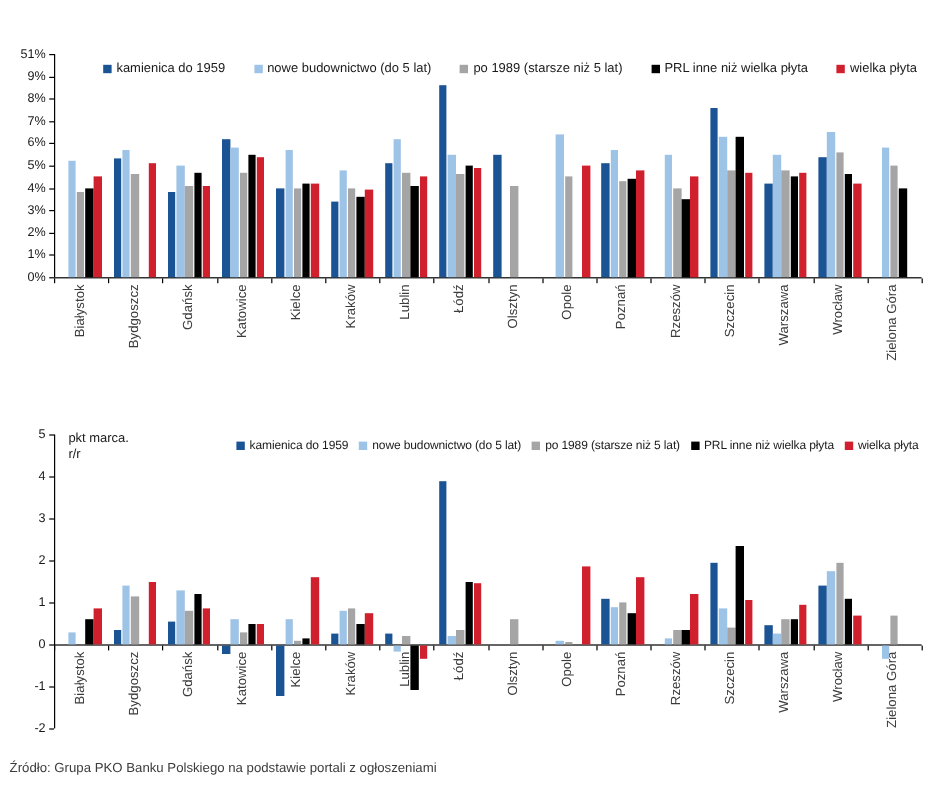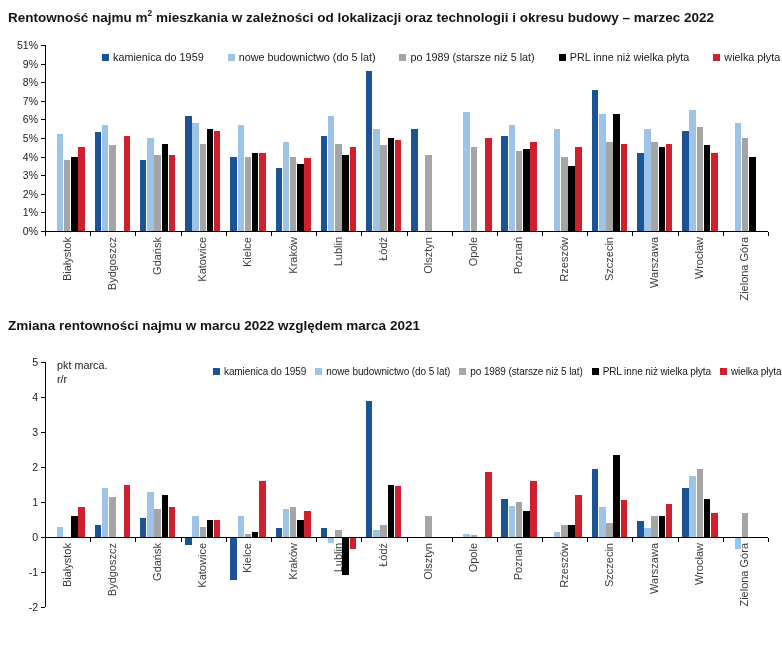--- a/index.html
+++ b/index.html
@@ -1,41 +1,40 @@
 <!DOCTYPE html>
 <html><head>
 <meta charset="utf-8">
 <style>
   html,body{margin:0;padding:0;background:#fff;}
   #page{position:relative;width:782px;height:660px;background:#ffffff;
         font-family:"Liberation Sans",sans-serif;overflow:hidden;}
   .chart-title{position:absolute;font-size:13.5px;font-weight:bold;color:#141414;white-space:nowrap;}
   .chart-title sup{font-size:0.62em;}
-  .legend{position:absolute;display:flex;align-items:center;white-space:nowrap;margin-left:16px;}
+  .legend{position:absolute;display:flex;align-items:center;white-space:nowrap;}
   .legend-item{display:flex;align-items:center;}
   .swatch{width:7px;height:7px;margin-right:4px;flex:none;}
   .legend-label{color:#1a1a1a;}
   .legend1 .legend-label{font-size:10.8px;}
   .legend2 .legend-label{font-size:10px;letter-spacing:-0.1px;}
   .legend1{left:86px;top:51px;gap:24px;}
   .legend2{left:197px;top:366px;gap:9px;}
   .ytick-label{position:absolute;font-size:10.5px;color:#1a1a1a;width:34px;text-align:right;line-height:13px;}
   .tick,.axis{position:absolute;background:#000;}
   .bar{position:absolute;}
   .city{position:absolute;font-size:11px;color:#3c3c3c;writing-mode:vertical-rl;
         transform:rotate(180deg);white-space:nowrap;line-height:13px;}
   .ylabel{position:absolute;font-size:10.8px;color:#1a1a1a;white-space:pre-line;line-height:1.3;}
   .source{position:absolute;font-size:11px;color:#3c3c3c;}
 </style>
 </head>
 <body>
 
 <div id="page">
 
-  <div class="chart-title" style="left:8px;top:8px;"><span>Rentowność najmu m</span><sup>2</sup><span> mieszkania w zależności od lokalizacji oraz technologii i okresu budowy – marzec 2022</span></div>
 
   <div class="legend legend1" id="legend0">
       <div class="legend-item">
         <div class="swatch" style="background: rgb(27, 84, 148);"></div>
         <div class="legend-label">kamienica do 1959</div>
       </div>
       <div class="legend-item">
         <div class="swatch" style="background: rgb(157, 195, 230);"></div>
         <div class="legend-label">nowe budownictwo (do 5 lat)</div>
       </div>
@@ -47,21 +46,20 @@
         <div class="swatch" style="background: rgb(0, 0, 0);"></div>
         <div class="legend-label">PRL inne niż wielka płyta</div>
       </div>
       <div class="legend-item">
         <div class="swatch" style="background: rgb(208, 32, 46);"></div>
         <div class="legend-label">wielka płyta</div>
       </div>
     </div>
   <div id="plot0"></div>
 
-  <div class="chart-title" style="left:8px;top:318px;">Zmiana rentowności najmu w marcu 2022 względem marca 2021</div>
 
   <div class="ylabel" style="left:57px;top:358px;">pkt marca.
 r/r</div>
   <div class="legend legend2" id="legend1">
       <div class="legend-item">
         <div class="swatch" style="background: rgb(27, 84, 148);"></div>
         <div class="legend-label">kamienica do 1959</div>
       </div>
       <div class="legend-item">
         <div class="swatch" style="background: rgb(157, 195, 230);"></div>
@@ -75,20 +73,21 @@
         <div class="swatch" style="background: rgb(0, 0, 0);"></div>
         <div class="legend-label">PRL inne niż wielka płyta</div>
       </div>
       <div class="legend-item">
         <div class="swatch" style="background: rgb(208, 32, 46);"></div>
         <div class="legend-label">wielka płyta</div>
       </div>
     </div>
   <div id="plot1"></div>
 
+  <div class="source" style="left:8px;top:634px;">Źródło: Grupa PKO Banku Polskiego na podstawie portali z ogłoszeniami</div>
 
 <div class="axis" style="left: 45px; top: 45px; width: 1px; height: 186px;"></div>
     <div class="axis" style="left: 45px; top: 231px; width: 723px; height: 1px;"></div>
     <div class="tick" style="left: 41px; top: 231px; width: 4px; height: 1px;"></div>
     <div class="ytick-label" style="left: 4px; top: 225px;">0%</div>
     <div class="tick" style="left: 41px; top: 212.4px; width: 4px; height: 1px;"></div>
     <div class="ytick-label" style="left: 4px; top: 206.4px;">1%</div>
     <div class="tick" style="left: 41px; top: 193.8px; width: 4px; height: 1px;"></div>
     <div class="ytick-label" style="left: 4px; top: 187.8px;">2%</div>
     <div class="tick" style="left: 41px; top: 175.2px; width: 4px; height: 1px;"></div>

